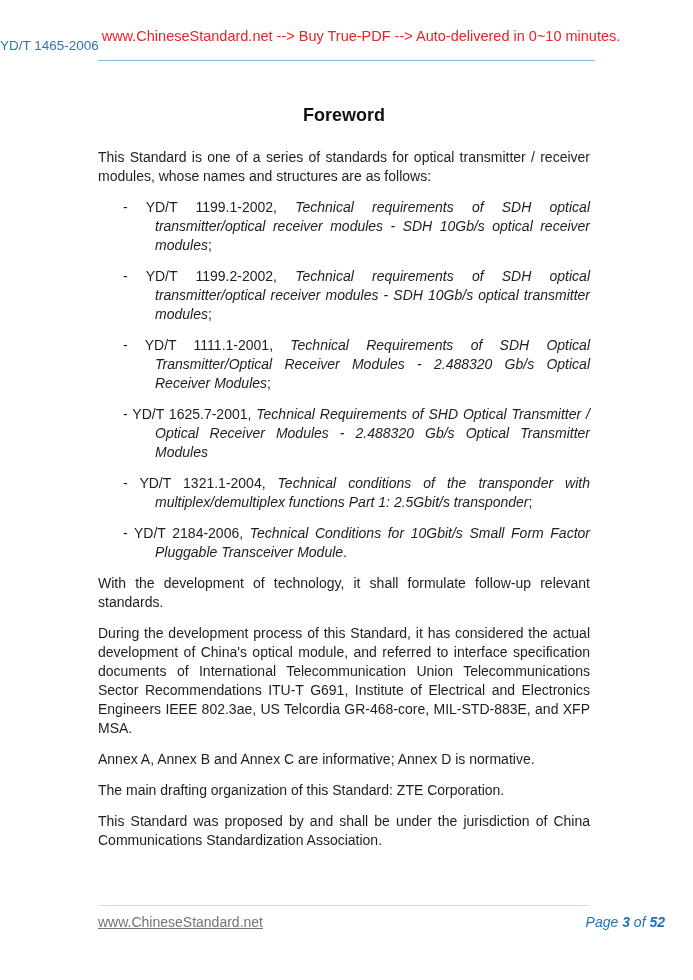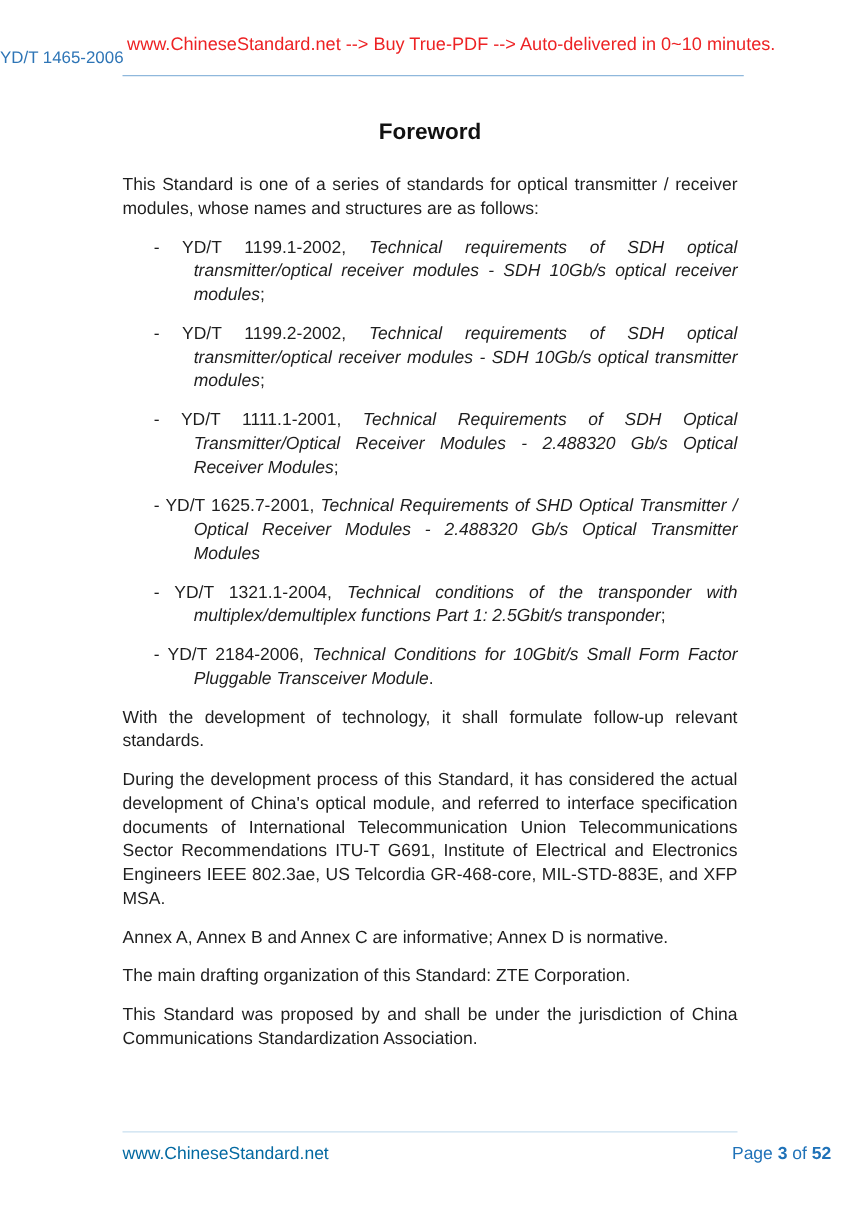--- a/index.html
+++ b/index.html
@@ -38,21 +38,21 @@
   .header-rule {
     position: absolute;
     top: 60px; left: 98px;
     width: 497px; height: 1px;
     background: #8fb8dc;
   }
 
   
   .content {
     position: absolute;
-    top: 94px; left: 98px;
+    top: 104px; left: 98px;
     width: 492px;
   }
   .doc-title {
     margin: 0 0 22px 0;
     text-align: center;
     font-size: 18px;
     font-weight: bold;
     line-height: 22px;
     color: #111111;
   }
@@ -77,30 +77,32 @@
     position: absolute;
     top: 905px; left: 98px;
     width: 492px; height: 1px;
     background: #c9dff0;
   }
   .footer-link {
     position: absolute;
     top: 913px; left: 98px;
     font-size: 14px;
     line-height: 18px;
-    color: #0369a1;
+    color: #737373;
+    text-decoration: underline;
     cursor: pointer;
   }
   .page-indicator {
     position: absolute;
     top: 913px; right: 57px;
     font-size: 14px;
     line-height: 18px;
     color: #1f72b8;
     white-space: nowrap;
+    font-style: italic;
   }
   .page-indicator b { font-weight: bold; }
 </style>
 </head>
 <body>
 
 <div class="page">
 
   <div class="promo">www.ChineseStandard.net --&gt; Buy True-PDF --&gt; Auto-delivered in 0~10 minutes.</div>
   <div class="doc-number">YD/T 1465-2006</div>

